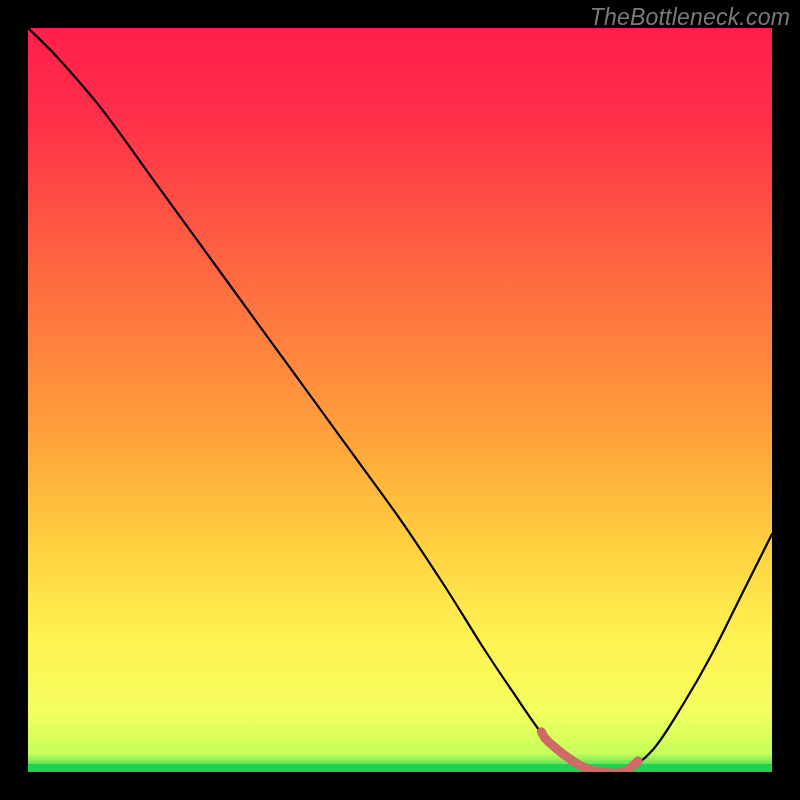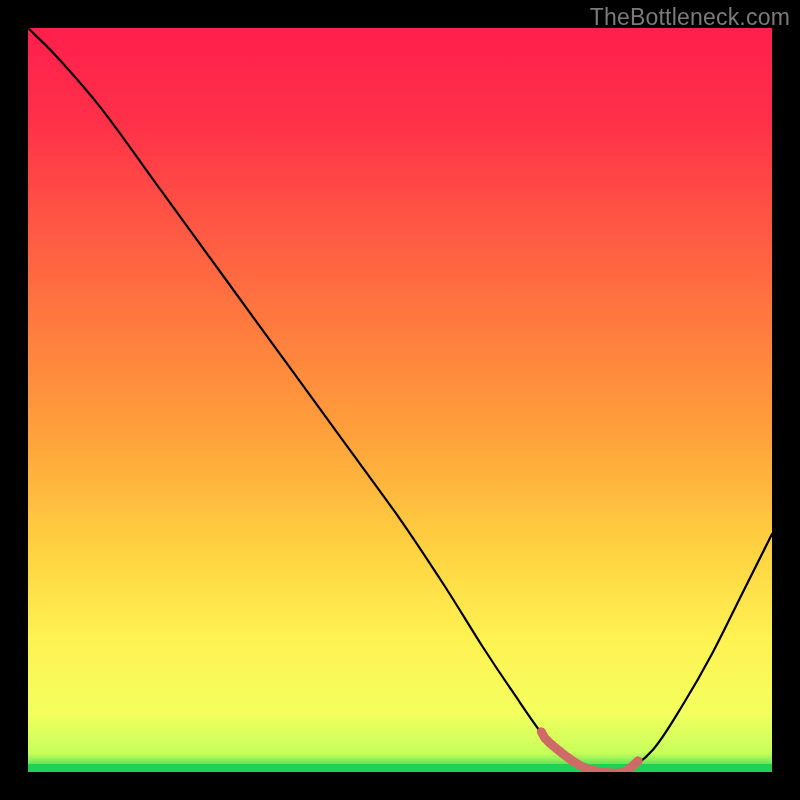--- a/index.html
+++ b/index.html
@@ -9,20 +9,21 @@
     height: 800px;
     background: #000;
     font-family: Arial, Helvetica, sans-serif;
     overflow: hidden;
   }
   .container {
     position: relative;
     width: 800px;
     height: 800px;
     background: #000;
+    font-style: italic;
   }
   .watermark {
     position: absolute;
     top: 4px;
     right: 10px;
     color: #7a7a7a;
     font-size: 23px;
     font-weight: 500;
     letter-spacing: 0.2px;
     z-index: 20;

